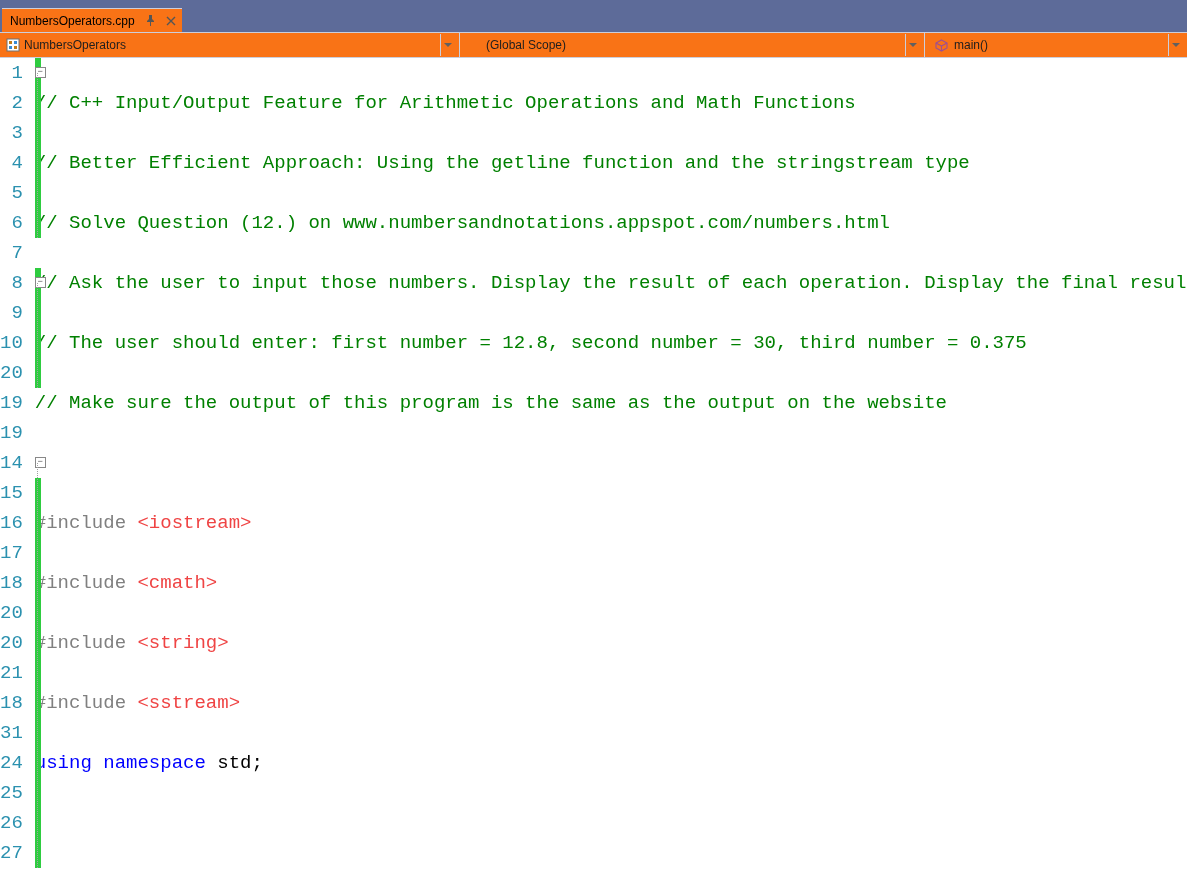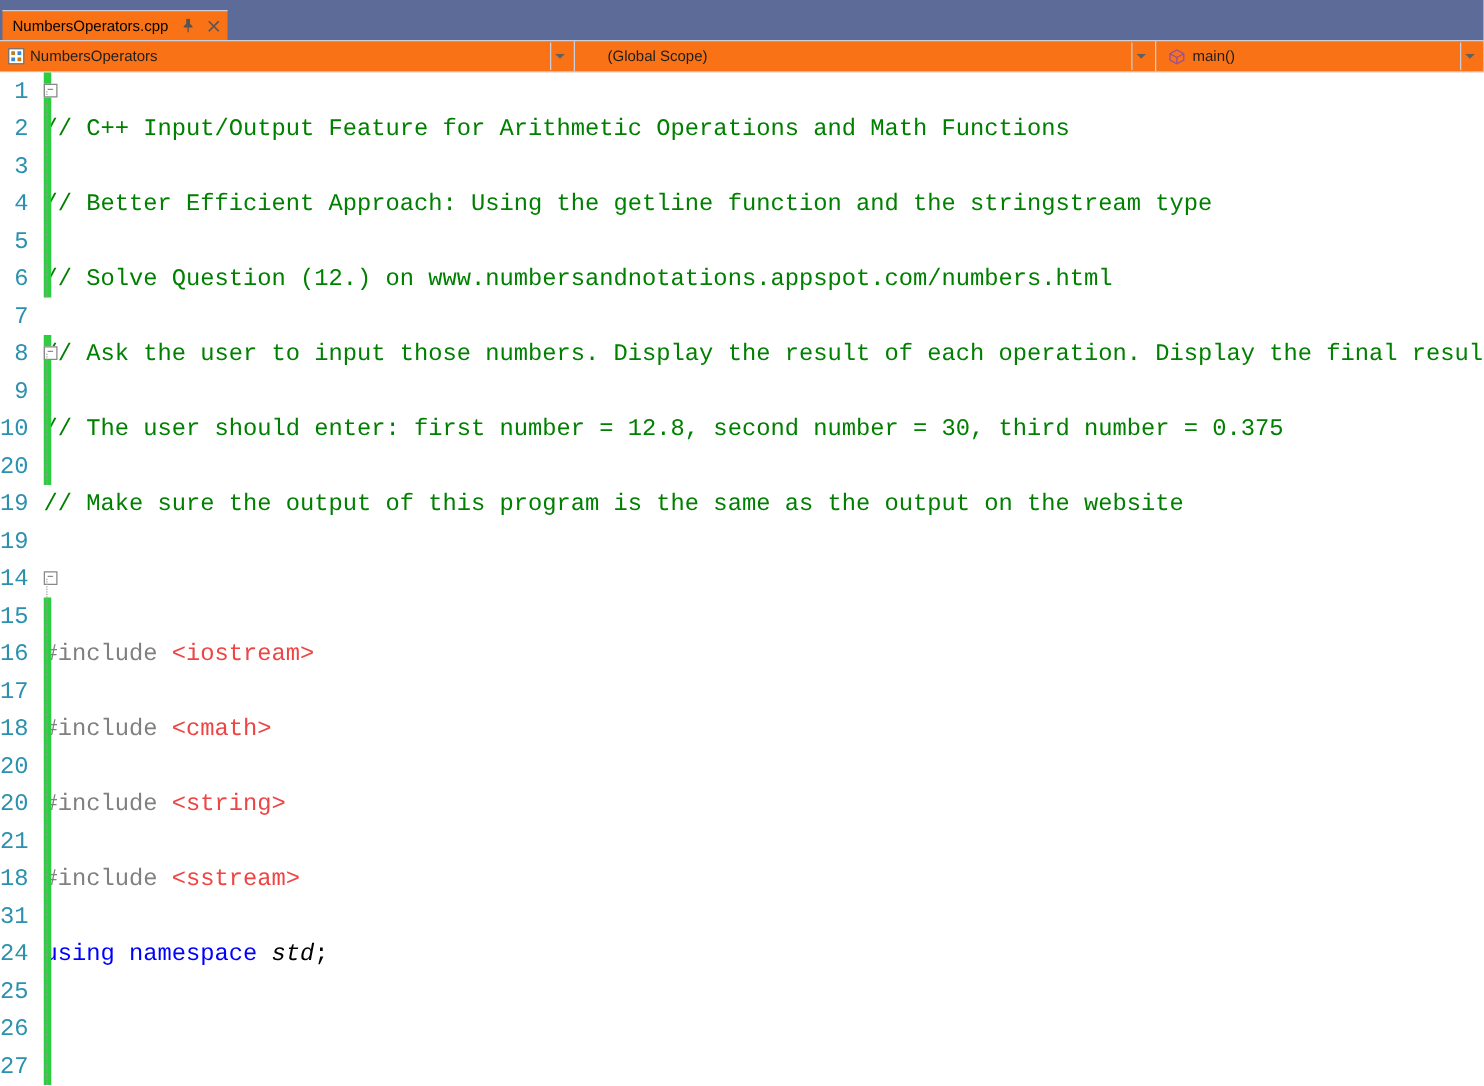--- a/index.html
+++ b/index.html
@@ -142,21 +142,21 @@
     white-space: pre;
     color: #000;
   }
   .code .row {
     height: 30px;
   }
   .c-comment { color: #008000; }
   .c-keyword { color: #0000ff; }
   .c-pre     { color: #808080; }
   .c-inc     { color: #ef4444; }
-  .c-ns      { color: #000; font-style: italic; }
+  .c-ns      { color: #000; }
 </style>
 </head>
 <body>
 
 <div class="titlebar"></div>
 
 <div class="tabstrip">
   <div class="tab">
     <span>NumbersOperators.cpp</span>
     <span class="pin-icon">

